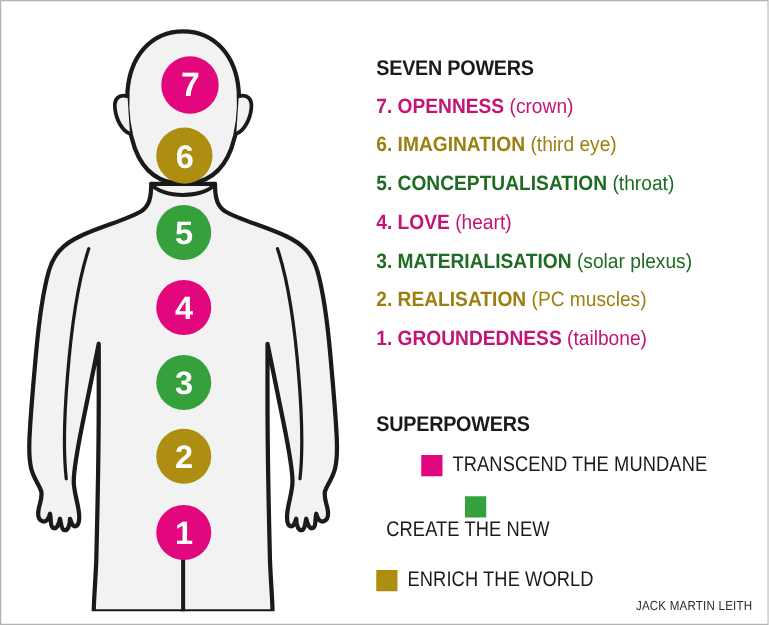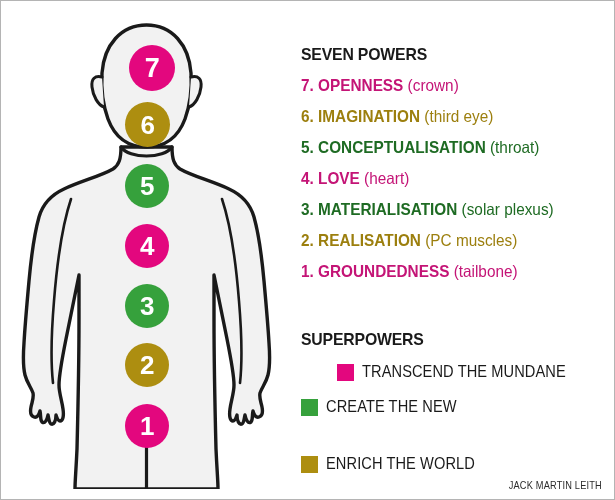--- a/index.html
+++ b/index.html
@@ -233,21 +233,21 @@
         <div class="power-row" style="left: 0px; top: 262px; color: rgb(196, 20, 118);"><span class="pw-main">1. GROUNDEDNESS</span><span class="pw-note"> (tailbone)</span></div>
       </div>
 
     <div class="section-heading" style="left: 0px; top: 329px; color: rgb(26, 26, 26);">SUPERPOWERS</div>
 
     <div id="superpowers-list">
         <div class="legend-row" style="left: 0px; top: 361px; padding-left: 36px;">
           <span class="legend-swatch" style="background: rgb(227, 7, 126);"></span>
           <span class="legend-label">TRANSCEND THE MUNDANE</span>
         </div>
-        <div class="legend-row" style="left: 0px; top: 396px;">
+        <div class="legend-row" style="left: 0px; top: 396px; flex-direction: column;">
           <span class="legend-swatch" style="background: rgb(54, 161, 60);"></span>
           <span class="legend-label">CREATE THE NEW</span>
         </div>
         <div class="legend-row" style="left: 0px; top: 453px;">
           <span class="legend-swatch" style="background: rgb(173, 142, 16);"></span>
           <span class="legend-label">ENRICH THE WORLD</span>
         </div>
       </div>
   </div>
 

